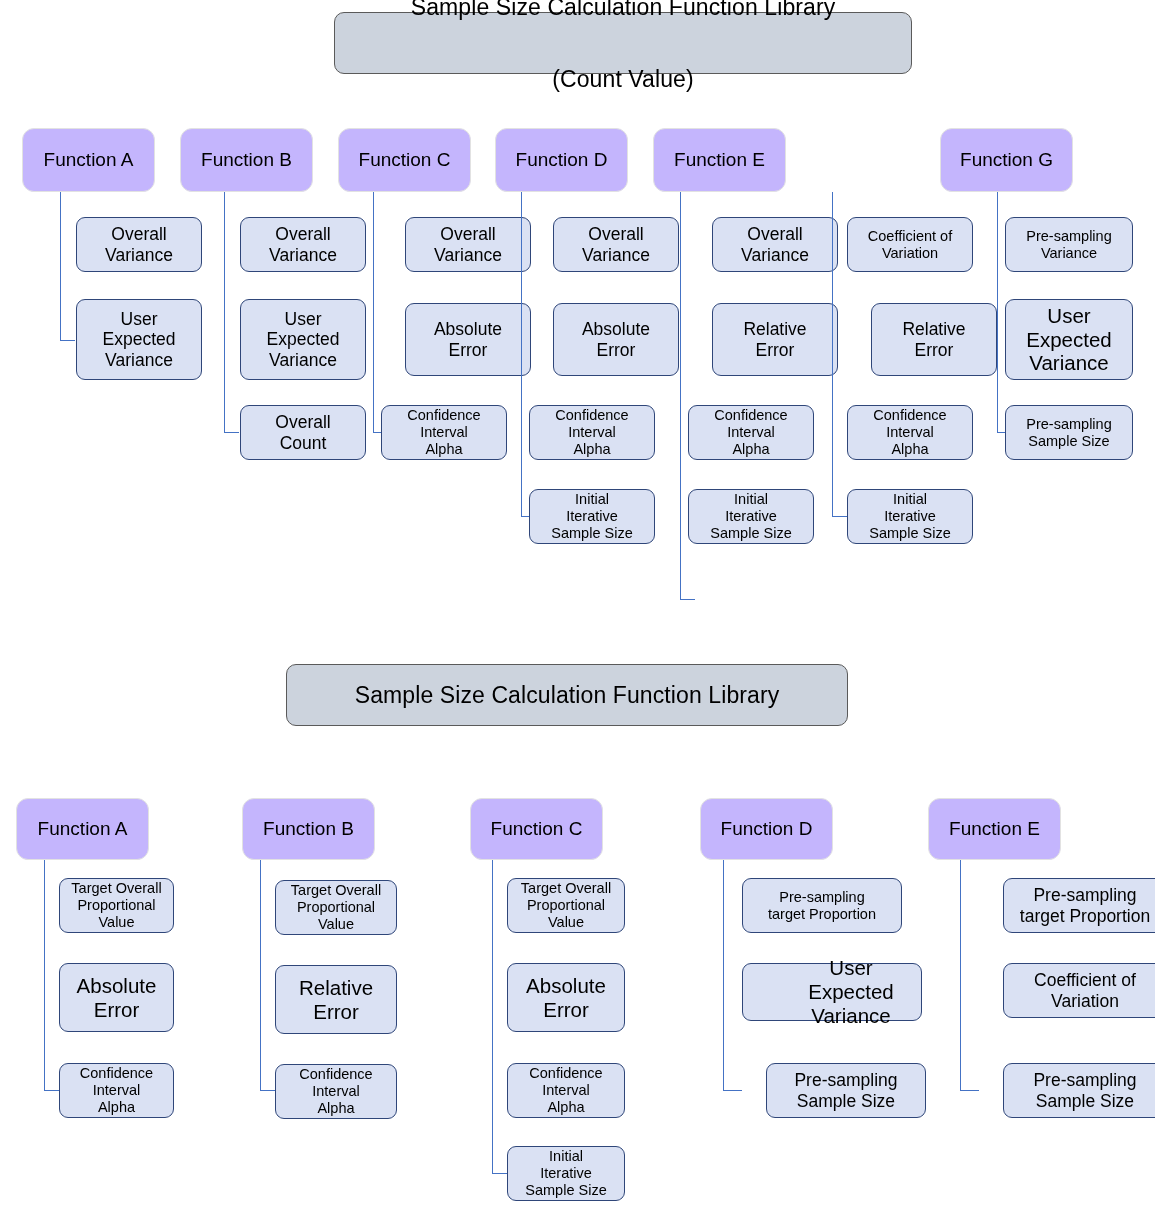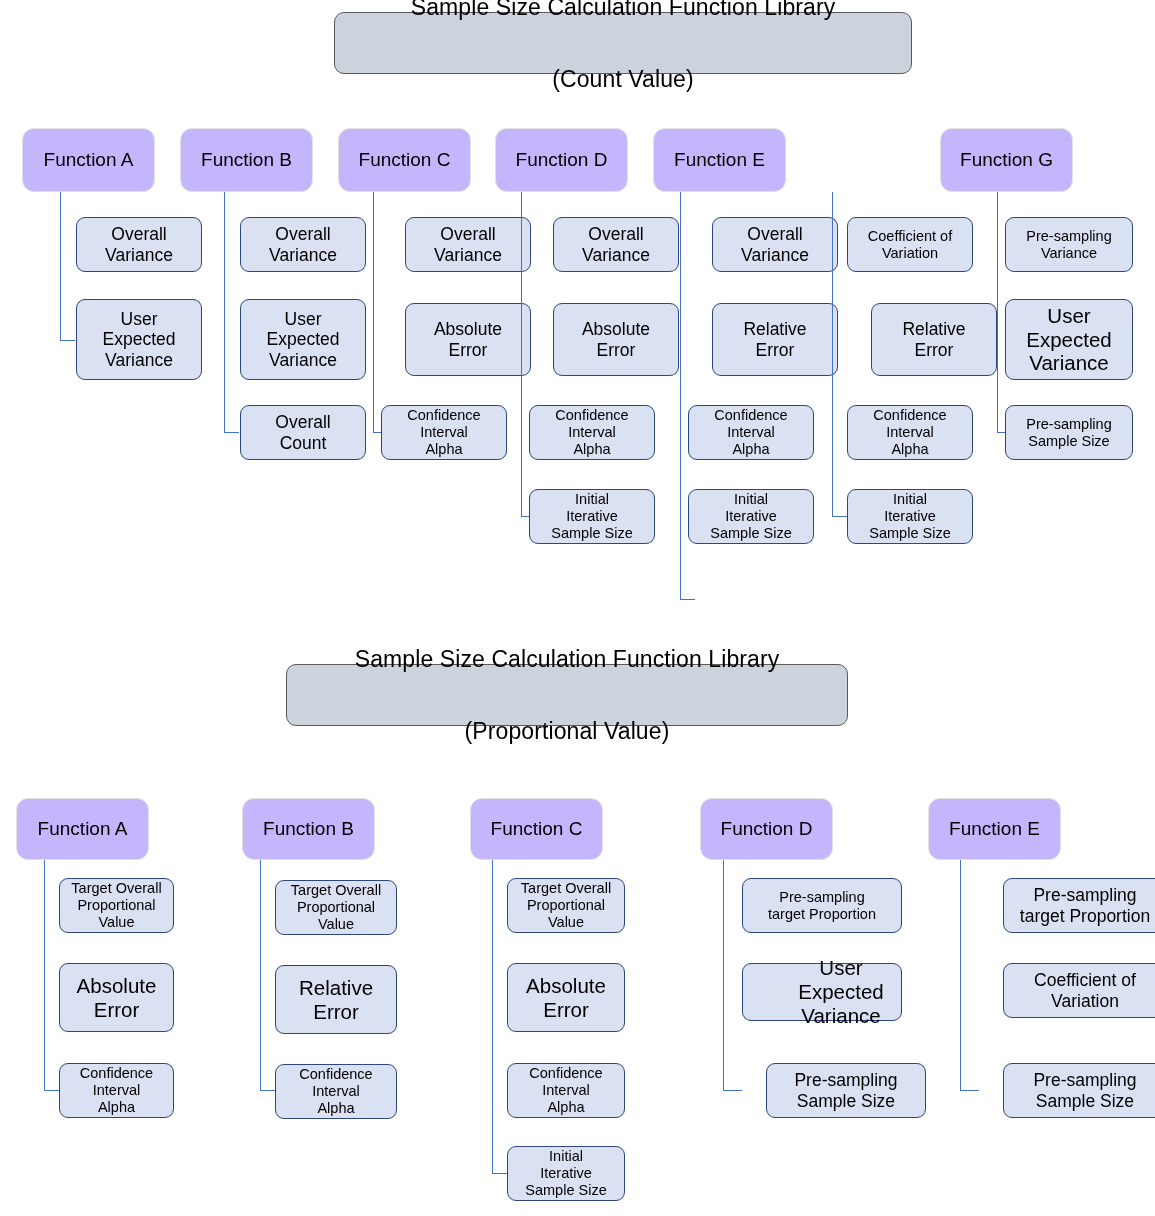--- a/index.html
+++ b/index.html
@@ -188,21 +188,20 @@
   <div class="child-box sz-sm" style="left:1005px; top:217px; width:128px; height:55px;">Pre-sampling
 Variance</div>
   <div class="child-box sz-lg" style="left:1005px; top:299px; width:128px; height:81px;">User
 Expected
 Variance</div>
   <div class="child-box sz-sm" style="left:1005px; top:405px; width:128px; height:55px;">Pre-sampling
 Sample Size</div>
 
   <div class="title-box" style="left:286px; top:664px; width:562px; height:62px;">
     <span class="l1">Sample Size Calculation Function Library</span>
-    <span class="l2">(Proportional Value)</span>
   </div>
 
   <div class="func-box" style="left:16px; top:798px; width:133px; height:62px;">
     <span>Function A</span>
   </div>
   <div class="conn-v" style="left:44px; top:860px; height:230px;"></div>
   <div class="conn-h" style="left:44px; top:1090px; width:15px;"></div>
   <div class="child-box sz-sm" style="left:59px; top:878px; width:115px; height:55px;">Target Overall
 Proportional
 Value</div>
@@ -243,21 +242,21 @@
 Iterative
 Sample Size</div>
 
   <div class="func-box" style="left:700px; top:798px; width:133px; height:62px;">
     <span>Function D</span>
   </div>
   <div class="conn-v" style="left:723px; top:860px; height:230px;"></div>
   <div class="conn-h" style="left:723px; top:1090px; width:19px;"></div>
   <div class="child-box sz-sm" style="left:742px; top:878px; width:160px; height:55px;">Pre-sampling
 target Proportion</div>
-  <div class="child-box sz-lg" style="left:742px; top:963px; width:160px; height:58px;padding-left:42px;">User Expected
+  <div class="child-box sz-lg" style="left:742px; top:963px; width:180px; height:58px;padding-left:42px;">User Expected
 Variance</div>
   <div class="child-box sz-md" style="left:742px; top:1063px; width:160px; height:55px;">Pre-sampling
 Sample Size</div>
 
   <div class="func-box" style="left:928px; top:798px; width:133px; height:62px;">
     <span>Function E</span>
   </div>
   <div class="conn-v" style="left:960px; top:860px; height:230px;"></div>
   <div class="conn-h" style="left:960px; top:1090px; width:19px;"></div>
   <div class="child-box sz-md" style="left:979px; top:878px; width:164px; height:55px;">Pre-sampling

